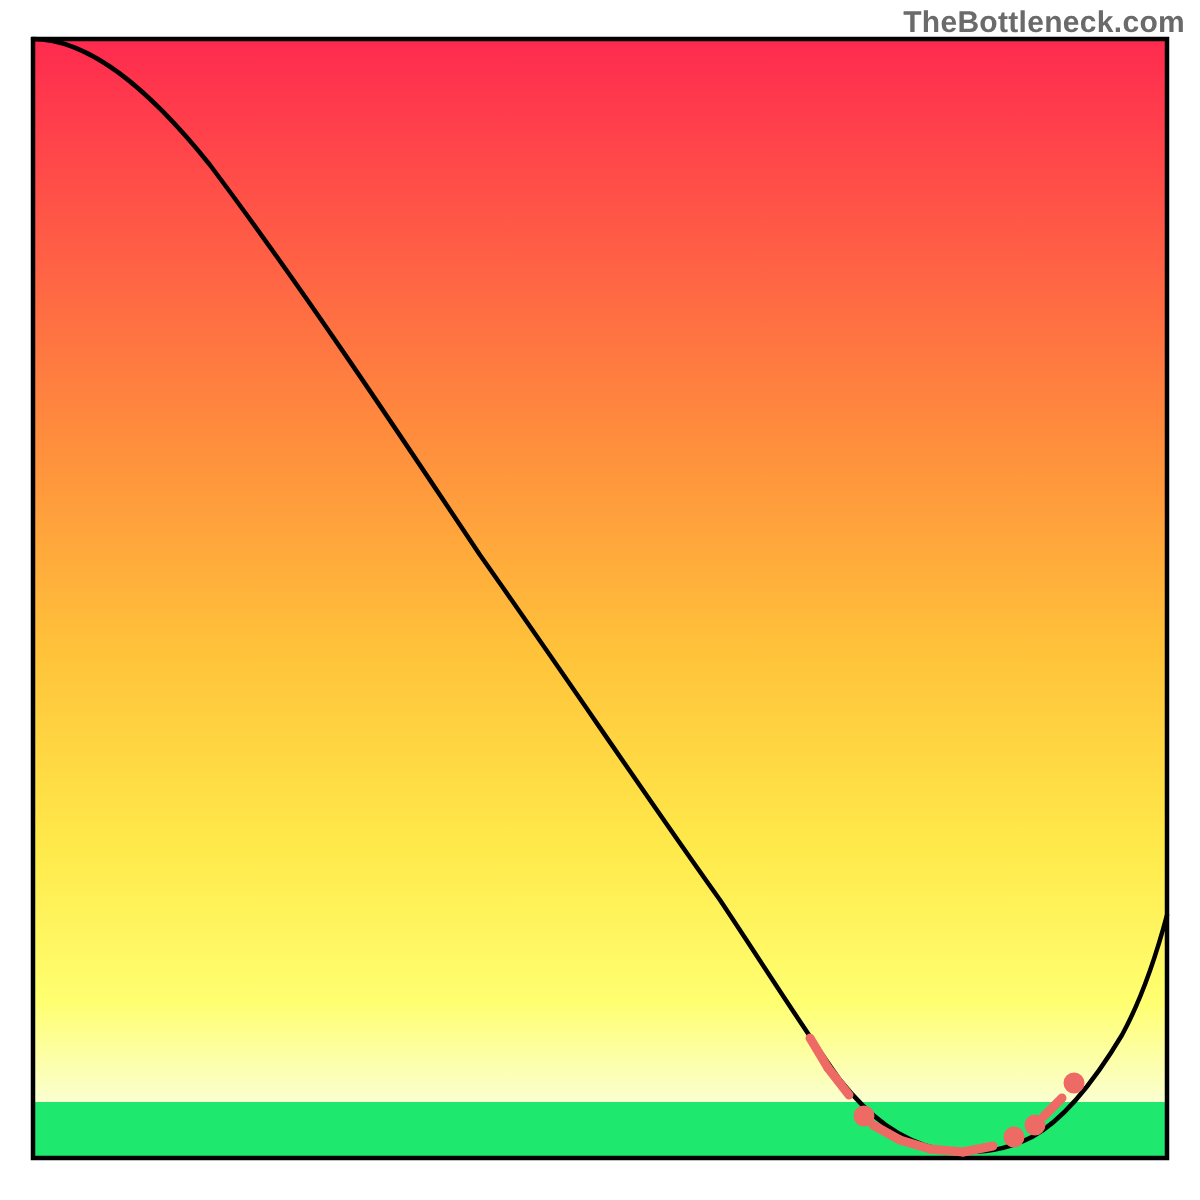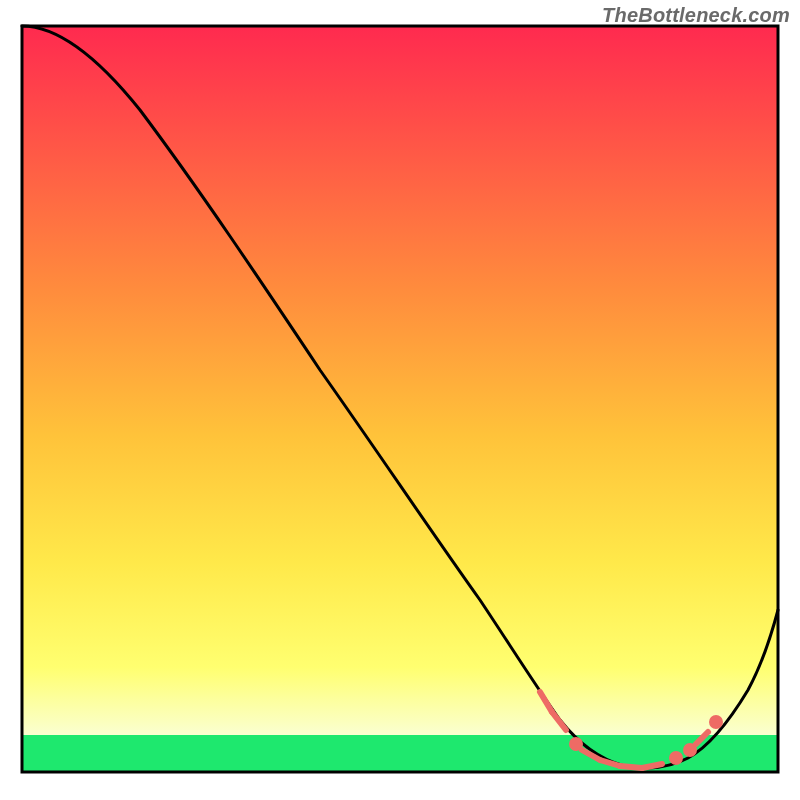--- a/index.html
+++ b/index.html
@@ -18,21 +18,20 @@
   .attribution {
     position: absolute;
     top: 4px;
     right: 10px;
     font-family: Arial, Helvetica, sans-serif;
     font-size: 20px;
     font-weight: 600;
     color: #6a6a6a;
     letter-spacing: 0.2px;
     z-index: 5;
-    font-style: italic;
   }
   svg.plot {
     position: absolute;
     left: 0; top: 0;
     width: 800px;
     height: 800px;
   }
 </style>
 </head>
 <body>

